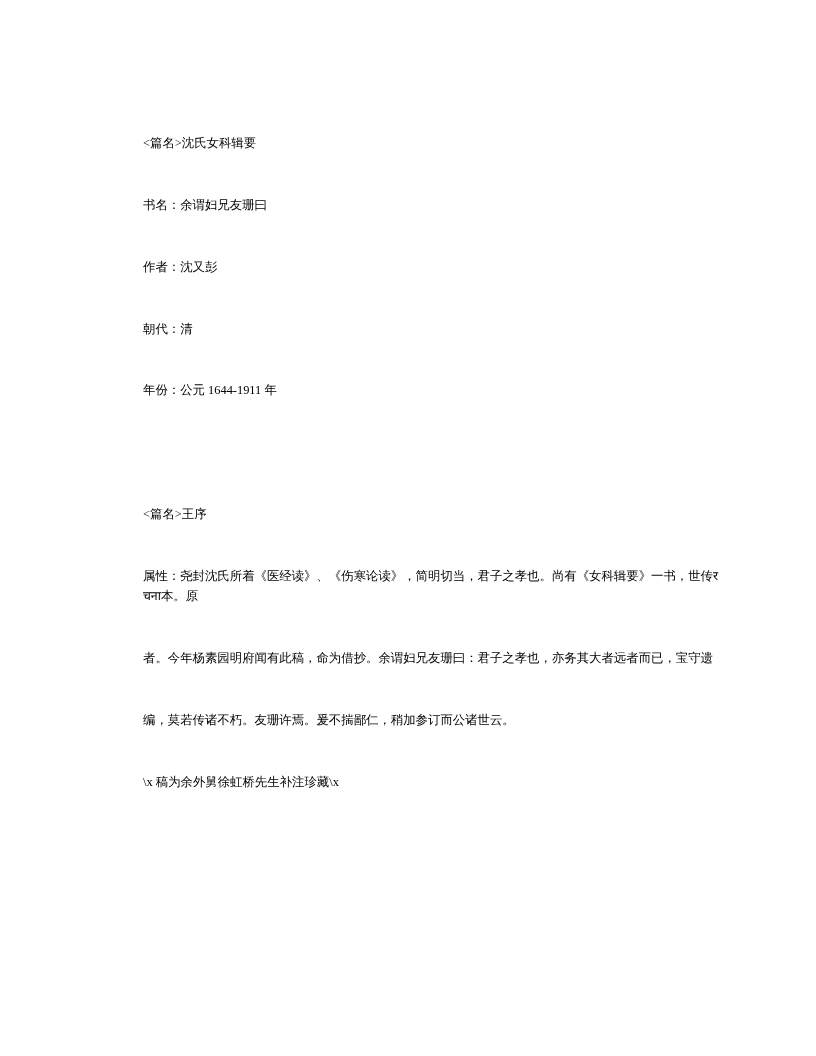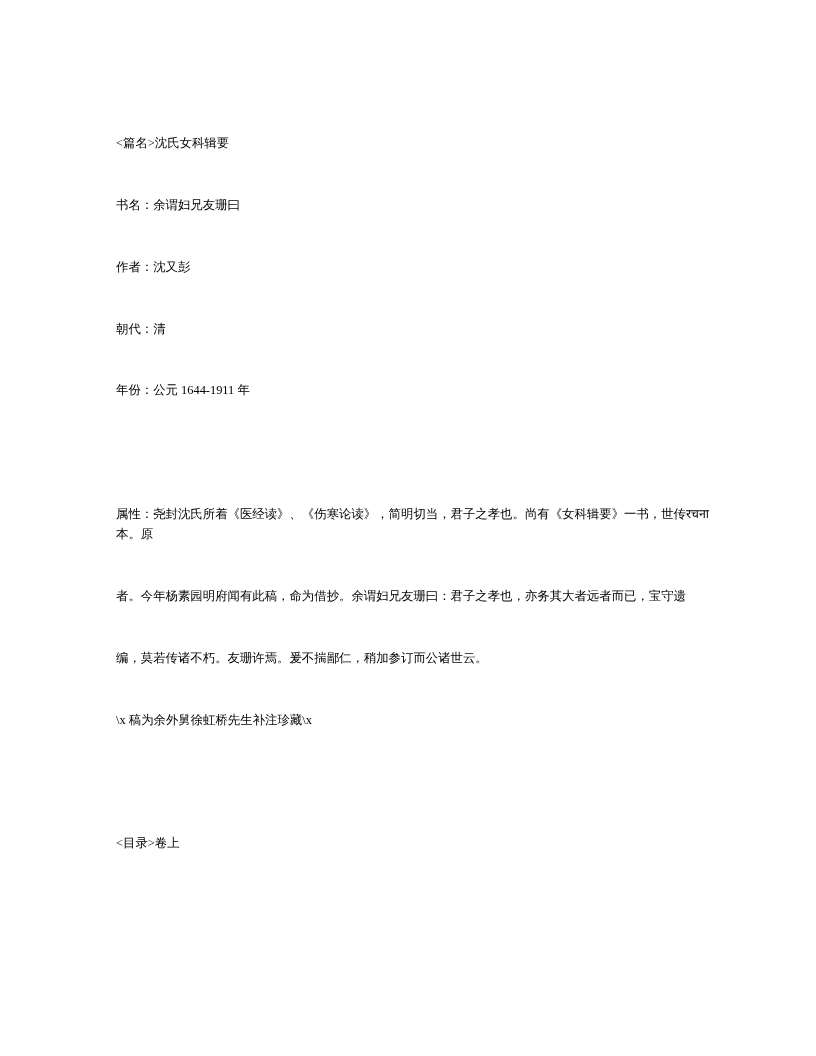--- a/index.html
+++ b/index.html
@@ -22,42 +22,43 @@
   }
   .doc-body {
     font-size: 12.4px;
     line-height: 20.6px;
     text-align: left;
     white-space: pre-wrap;
     word-break: break-all;
   }
   .line {
     min-height: 20.6px;
+    margin-left: 27px;
   }
   .blank {
     height: 20.6px;
   }
 </style>
 </head>
 <body>
 
 <div class="page">
   <div class="doc-body">
     <div class="line">&lt;篇名&gt;沈氏女科辑要</div>
     <div class="line">书名：余谓妇兄友珊曰</div>
     <div class="line">作者：沈又彭</div>
     <div class="line">朝代：清</div>
     <div class="line">年份：公元 1644-1911 年</div>
     <div class="blank"></div>
+    <div class="line">&lt;篇名&gt;王序</div>
     <div class="line">属性：尧封沈氏所着《医经读》、《伤寒论读》，简明切当，君子之孝也。尚有《女科辑要》一书，世传रचना本。原</div>
     <div class="line">者。今年杨素园明府闻有此稿，命为借抄。余谓妇兄友珊曰：君子之孝也，亦务其大者远者而已，宝守遗</div>
     <div class="line">编，莫若传诸不朽。友珊许焉。爰不揣鄙仁，稍加参订而公诸世云。</div>
     <div class="line">\x 稿为余外舅徐虹桥先生补注珍藏\x</div>
     <div class="blank"></div>
-    <div class="line">&lt;目录&gt;卷上</div>
     
     
     
     
     
     
     
     
     
     

